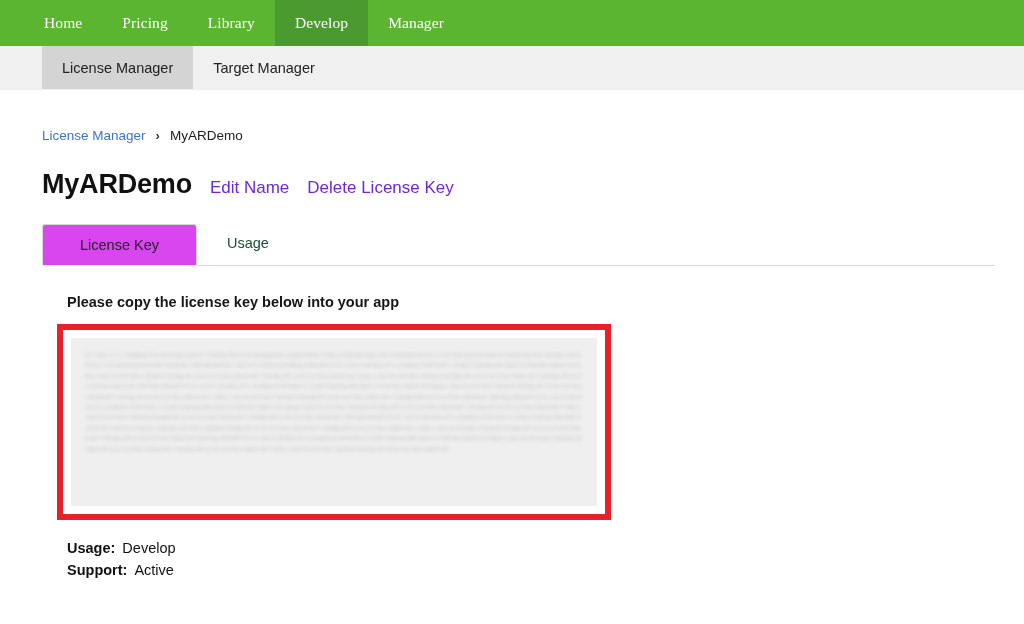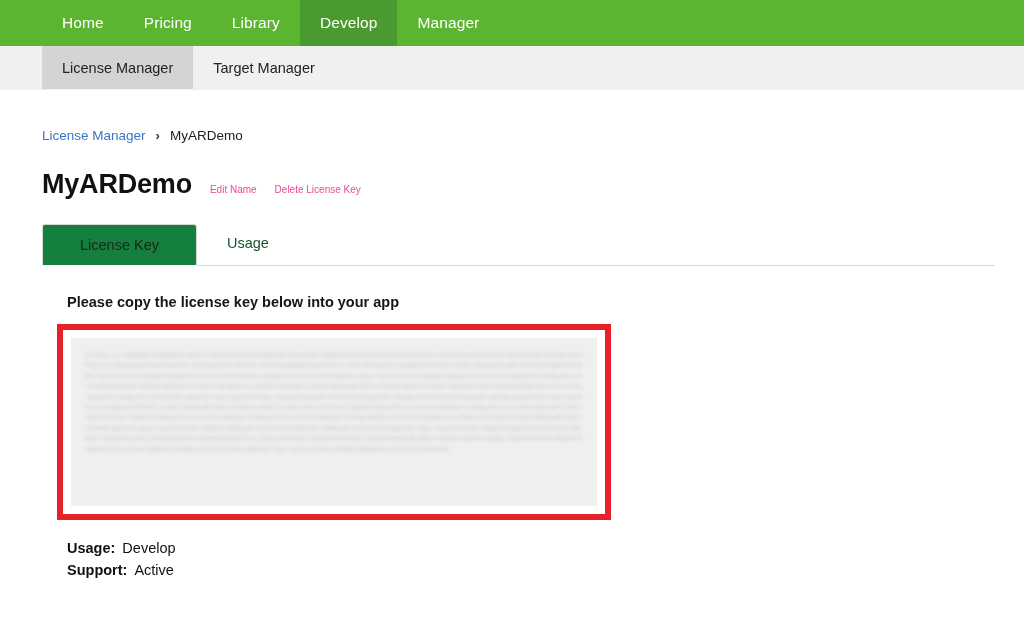--- a/index.html
+++ b/index.html
@@ -11,21 +11,22 @@
     font-family: "Liberation Sans", sans-serif;
     overflow: hidden;
   }
 
   
   #top-nav {
     height: 46px;
     background: #5cb531;
     display: flex;
     align-items: stretch;
-    padding-left: 42px;
+    padding-left: 24px;
+    font-family: Liberation Serif, serif;
   }
   .nav-item {
     display: flex;
     align-items: center;
     padding: 0 20px;
     color: #ffffff;
     font-size: 15.5px;
     letter-spacing: .1px;
     white-space: nowrap;
     cursor: pointer;
@@ -72,22 +73,22 @@
     align-items: baseline;
     margin-top: 26px;
   }
   #page-title {
     font-size: 27px;
     font-weight: bold;
     color: #111;
     letter-spacing: -.2px;
   }
   .title-action {
-    color: #ec4899;
-    font-size: 10px;
+    color: #6d28d9;
+    font-size: 17px;
     margin-left: 18px;
     cursor: pointer;
   }
 
   
   #tabs {
     margin-top: 24px;
     display: flex;
     align-items: flex-end;
     height: 42px;
@@ -98,21 +99,21 @@
     font-size: 14.5px;
     padding: 0 30px;
     height: 42px;
     line-height: 41px;
     cursor: pointer;
     color: #14532d;
     text-align: center;
   }
   .tab.active {
     color: #222;
-    background: #15803d;
+    background: #d946ef;
     border: 1px solid #d8d8d8;
     border-bottom: 1px solid #ffffff;
     border-radius: 3px 3px 0 0;
     margin-bottom: -1px;
     min-width: 155px;
   }
 
   
   #key-instruction {
     margin-top: 28px;

